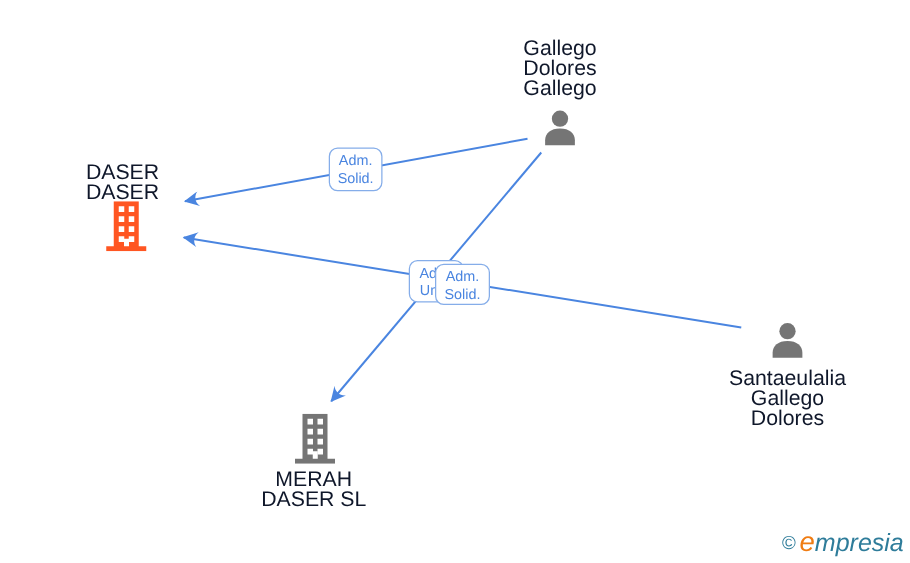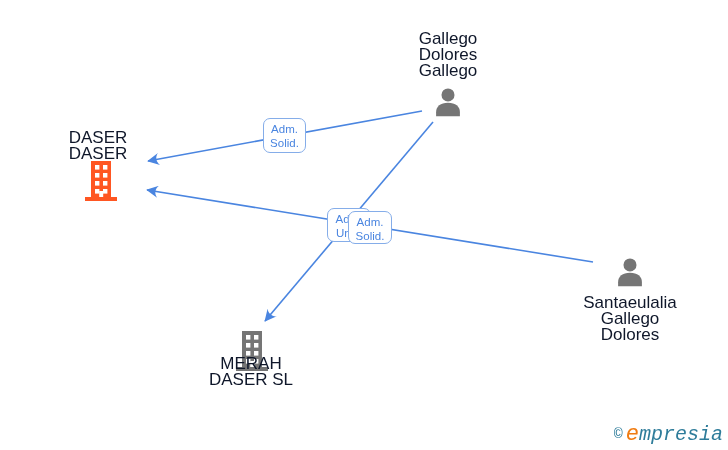--- a/index.html
+++ b/index.html
@@ -14,21 +14,21 @@
   }
   .node-icon{position:absolute;}
   .edge-label{
     position:absolute;box-sizing:border-box;background:#ffffff;
     border:1.5px solid #85ade9;border-radius:7px;
     color:#4a85e0;font-size:11.5px;line-height:14px;text-align:center;
     padding-top:3px;
   }
   .watermark{
     position:absolute;right:5px;bottom:3px;
-    font-family:Liberation Mono, monospace;
+    font-family:Liberation Sans, sans-serif;
     font-style:italic;font-size:20px;color:#2e7c9a;white-space:nowrap;
   }
   .watermark .copy{font-size:15px;font-style:normal;vertical-align:2px;margin-right:3px;}
   .watermark .lead{color:#f07c12;font-size:22px;}
 </style>
 </head>
 <body>
 
 <div id="stage">
 
@@ -111,21 +111,21 @@
           <rect x="19" y="4" width="4.4" height="4.6"></rect>
         <rect x="11" y="12" width="4.4" height="4.6"></rect>
           <rect x="19" y="12" width="4.4" height="4.6"></rect>
         <rect x="11" y="20" width="4.4" height="4.6"></rect>
           <rect x="19" y="20" width="4.4" height="4.6"></rect>
         <rect x="11" y="28" width="4.4" height="4.6"></rect>
           <rect x="19" y="28" width="4.4" height="4.6"></rect>
         <rect x="15.2" y="30" width="4" height="6"></rect>
       </g>
     </svg>
-    <div class="node-label" style="left:251px;top:356px;">
+    <div class="node-label" style="left:251px;top:376px;">
       <div>MERAH</div>
       <div>DASER SL</div>
     </div>
   </div>
 
   <div class="watermark">
     <span class="copy">©</span><span class="lead">e</span><span>mpresia</span>
   </div>
 
 </div>

